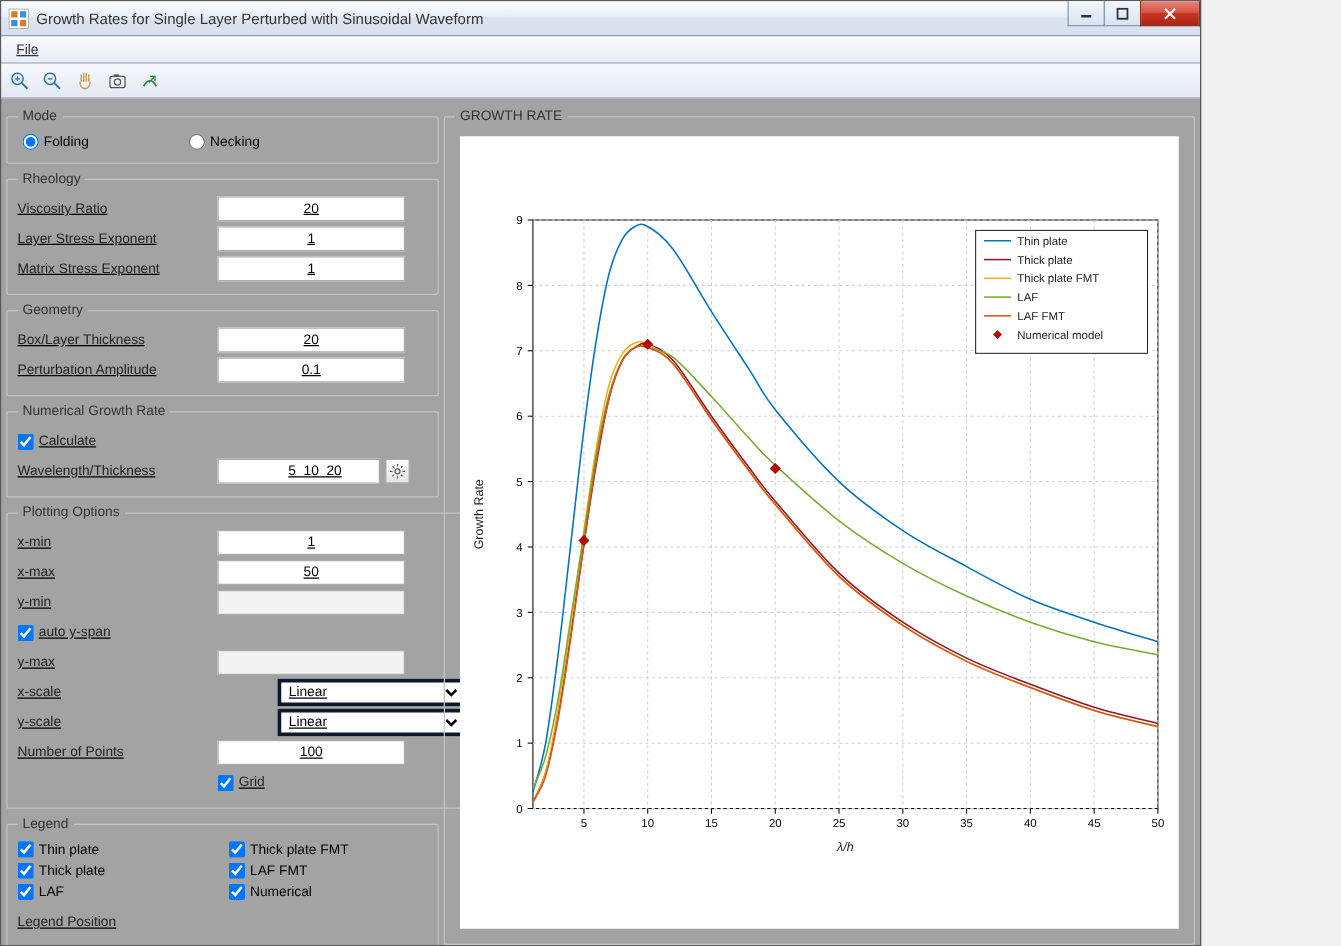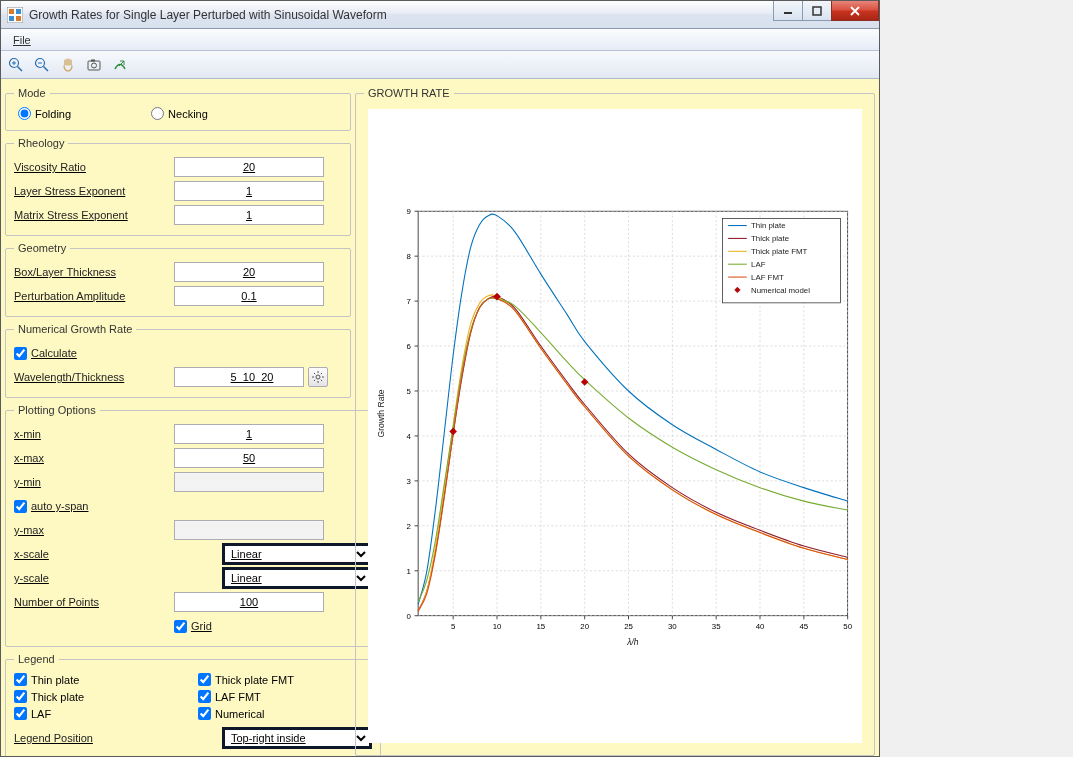--- a/index.html
+++ b/index.html
@@ -1,18 +1,18 @@
 <!DOCTYPE html>
 <html><head>
 <meta charset="utf-8">
 <style>
 * { box-sizing: border-box; margin: 0; padding: 0; font-family: Tahoma, Arial, sans-serif; font-size: 11px; }
 body { background: #f0f0f0; user-select: none; }
 
-.window { width: 880px; height: 757px; background: #fef9c3; border: 1px solid #5a5a5a; display: flex; flex-direction: column; position: relative; }
+.window { width: 961px; height: 757px; background: #a3a3a3; border: 1px solid #5a5a5a; display: flex; flex-direction: column; position: relative; }
 .titlebar { height: 28px; background: linear-gradient(#fdfdfe, #e8ecf5 45%, #dde4f0 50%, #d8e0ee); display: flex; align-items: center; padding: 0 0 0 6px; border-bottom: 1px solid #8a9ab0; }
 .titlebar-icon { width: 16px; height: 16px; margin-right: 6px; }
 .titlebar-title { flex: 1; color: #333; font-size: 12px; }
 .titlebar-btns { display: flex; height: 100%; }
 .tbtn { width: 30px; height: 20px; margin-top: 0; border: 1px solid #8a9ab0; border-top: none; background: linear-gradient(#f3f6fb, #d8e3f1); display: flex; align-items: center; justify-content: center; margin-left: -1px; }
 .tbtn.cls { width: 48px; background: linear-gradient(#e7857b, #d9503e 48%, #c83420 52%, #a92515); border-color: #8c2f22; border-top-right-radius: 0; }
 .tbtn svg { display: block; }
 
 .menubar { height: 22px; background: linear-gradient(#fbfcfe, #e6ecf7); border-bottom: 1px solid #b8c3d6; padding: 0 4px; display: flex; align-items: center; }
 .menu-item { padding: 2px 8px; color: #333; text-decoration: underline; }
@@ -298,23 +298,20 @@
               <input type="checkbox" checked="" style="">
               <span>LAF</span>
             </label>
           <label class="chk">
               <input type="checkbox" checked="" style="">
               <span>Numerical</span>
             </label>
         </div>
         <div class="row" style="margin-top:4px">
             <label>Legend Position</label>
-            <div class="ctrl">
-              <select style="width:150px"><option>Top-right inside</option></select>
-            </div>
           </div>
       </fieldset>
 
     </div>
 
     <div class="panel-right">
       <fieldset class="chart-fieldset">
         <legend>GROWTH RATE</legend>
         <div class="plot-wrap">
           <svg class="plot" id="plot-svg" viewBox="0 0 690 640" preserveAspectRatio="xMidYMid meet">

